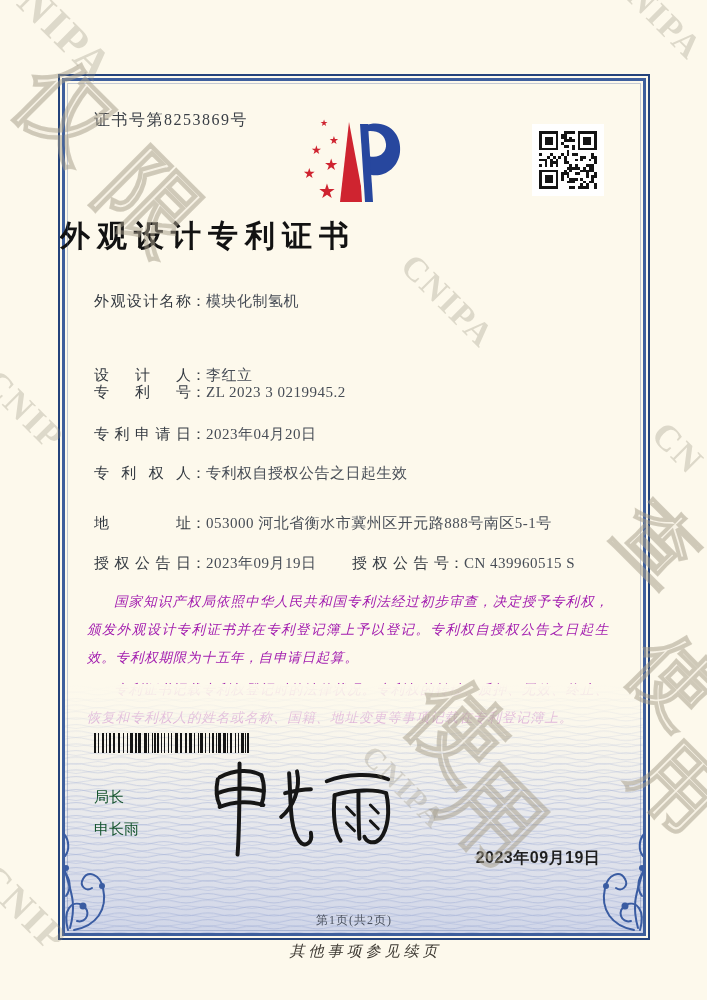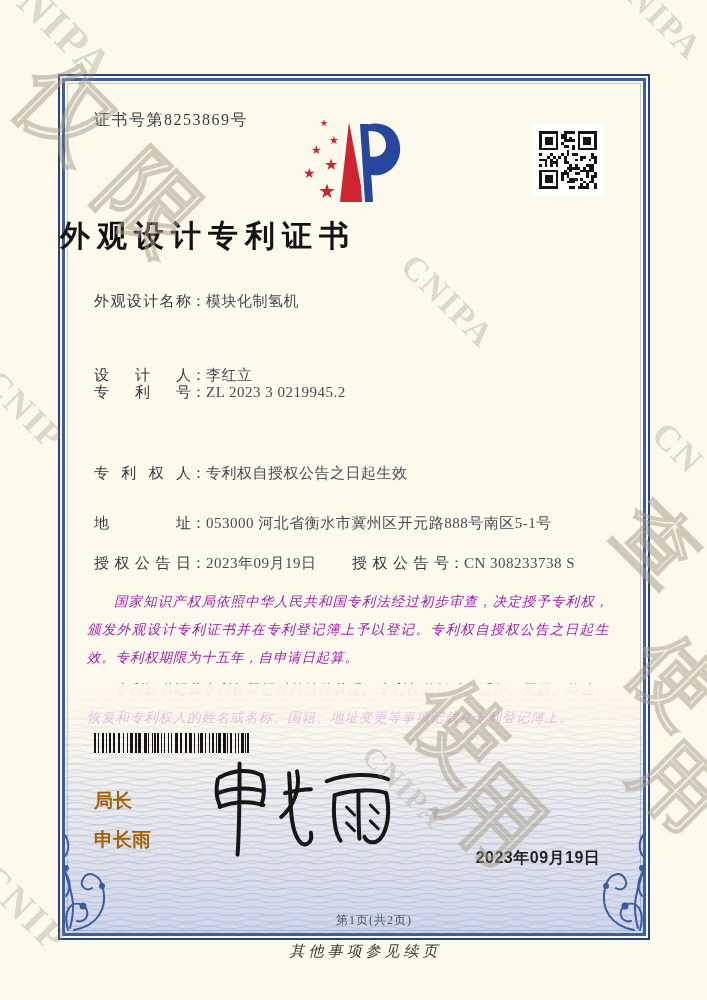--- a/index.html
+++ b/index.html
@@ -52,27 +52,27 @@
     text-align:justify;font-style:italic;letter-spacing:.8px;}
   
   .guilloche-zone{position:absolute;left:5px;top:608px;width:578px;height:249px;
     background:linear-gradient(180deg,rgba(224,228,242,0) 0%,rgba(205,212,236,.45) 55%,rgba(193,202,231,.75) 100%);}
   .guilloche-zone svg{position:absolute;inset:0;width:100%;height:100%;}
   .guilloche-fade{position:absolute;left:0;top:0;width:100%;height:45%;
     background:linear-gradient(180deg,#fdf9ec 0%,rgba(253,249,236,0) 100%);}
   
   .barcode{position:absolute;left:34px;top:657px;width:160px;height:20px;z-index:2;}
   .signer{position:absolute;left:34px;top:712px;z-index:2;
-    font-family:"Liberation Sans","DejaVu Sans",sans-serif;font-size:19px;font-weight:700;color:#a16207;}
+    font-family:"Liberation Sans","DejaVu Sans",sans-serif;font-size:15px;font-weight:400;color:#14532d;}
   .signer div{margin-bottom:13px;}
   .signature{position:absolute;left:130px;top:682px;width:218px;height:102px;z-index:2;}
   .grant-date{position:absolute;left:370px;top:772px;width:216px;text-align:center;z-index:2;
     font-family:"Liberation Sans","DejaVu Sans",sans-serif;font-size:16px;font-weight:600;color:#1e1e1e;letter-spacing:.5px;}
   .page-num{position:absolute;left:0;top:836px;width:100%;text-align:center;z-index:2;
-    font-size:12px;color:#4c5360;letter-spacing:1px;padding-left:20px;}
+    font-size:12px;color:#4c5360;letter-spacing:1px;}
   .ornament{position:absolute;top:750px;width:72px;height:106px;z-index:2;}
   .ornament.left{left:2px;}
   .ornament.right{right:2px;transform:scaleX(-1);}
   
   .footer-note{position:absolute;left:0;top:942px;width:100%;text-align:center;z-index:1;
     font-size:15px;font-style:italic;color:#3e3a33;letter-spacing:4px;padding-left:12px;}
 </style>
 </head>
 <body>
 
@@ -239,30 +239,33 @@
     <div class="fields">
       <div class="frow r0">
         <span class="flabel">外观设计名称</span><span class="fcolon">：</span><span class="fvalue">模块化制氢机</span>
       </div>
       <div class="frow r1">
         <span class="flabel">设计人</span><span class="fcolon">：</span><span class="fvalue">李红立</span>
       </div>
       <div class="frow r2">
         <span class="flabel">专利号</span><span class="fcolon">：</span><span class="fvalue">ZL 2023 3 0219945.2</span>
       </div>
+      <div class="frow r3">
+        <span class="flabel">专利申请日</span><span class="fcolon">：</span><span class="fvalue">2023年04月20日</span>
+      </div>
       <div class="frow r4">
         <span class="flabel">专利权人</span><span class="fcolon">：</span><span class="fvalue">专利权自授权公告之日起生效</span>
       </div>
       <div class="frow r5">
         <span class="flabel">地址</span><span class="fcolon">：</span><span class="fvalue">053000 河北省衡水市冀州区开元路888号南区5-1号</span>
       </div>
       <div class="frow r6">
         <span class="flabel">授权公告日</span><span class="fcolon">：</span><span class="fvalue">2023年09月19日</span>
         <span class="fpair2">
-          <span class="flabel">授权公告号</span><span class="fcolon">：</span><span class="fvalue">CN 308233738 S</span>
+          <span class="flabel">授权公告号</span><span class="fcolon">：</span><span class="fvalue">CN 439960515 S</span>
         </span>
       </div>
     </div>
 
     <div class="body-text">
       <p>国家知识产权局依照中华人民共和国专利法经过初步审查，决定授予专利权，颁发外观设计专利证书并在专利登记簿上予以登记。专利权自授权公告之日起生效。专利权期限为十五年，自申请日起算。</p>
       <p>专利证书记载专利权登记时的法律状况。专利权的转移、质押、无效、终止、恢复和专利权人的姓名或名称、国籍、地址变更等事项记载在专利登记簿上。</p>
     </div>
 
     <div class="guilloche-zone">

